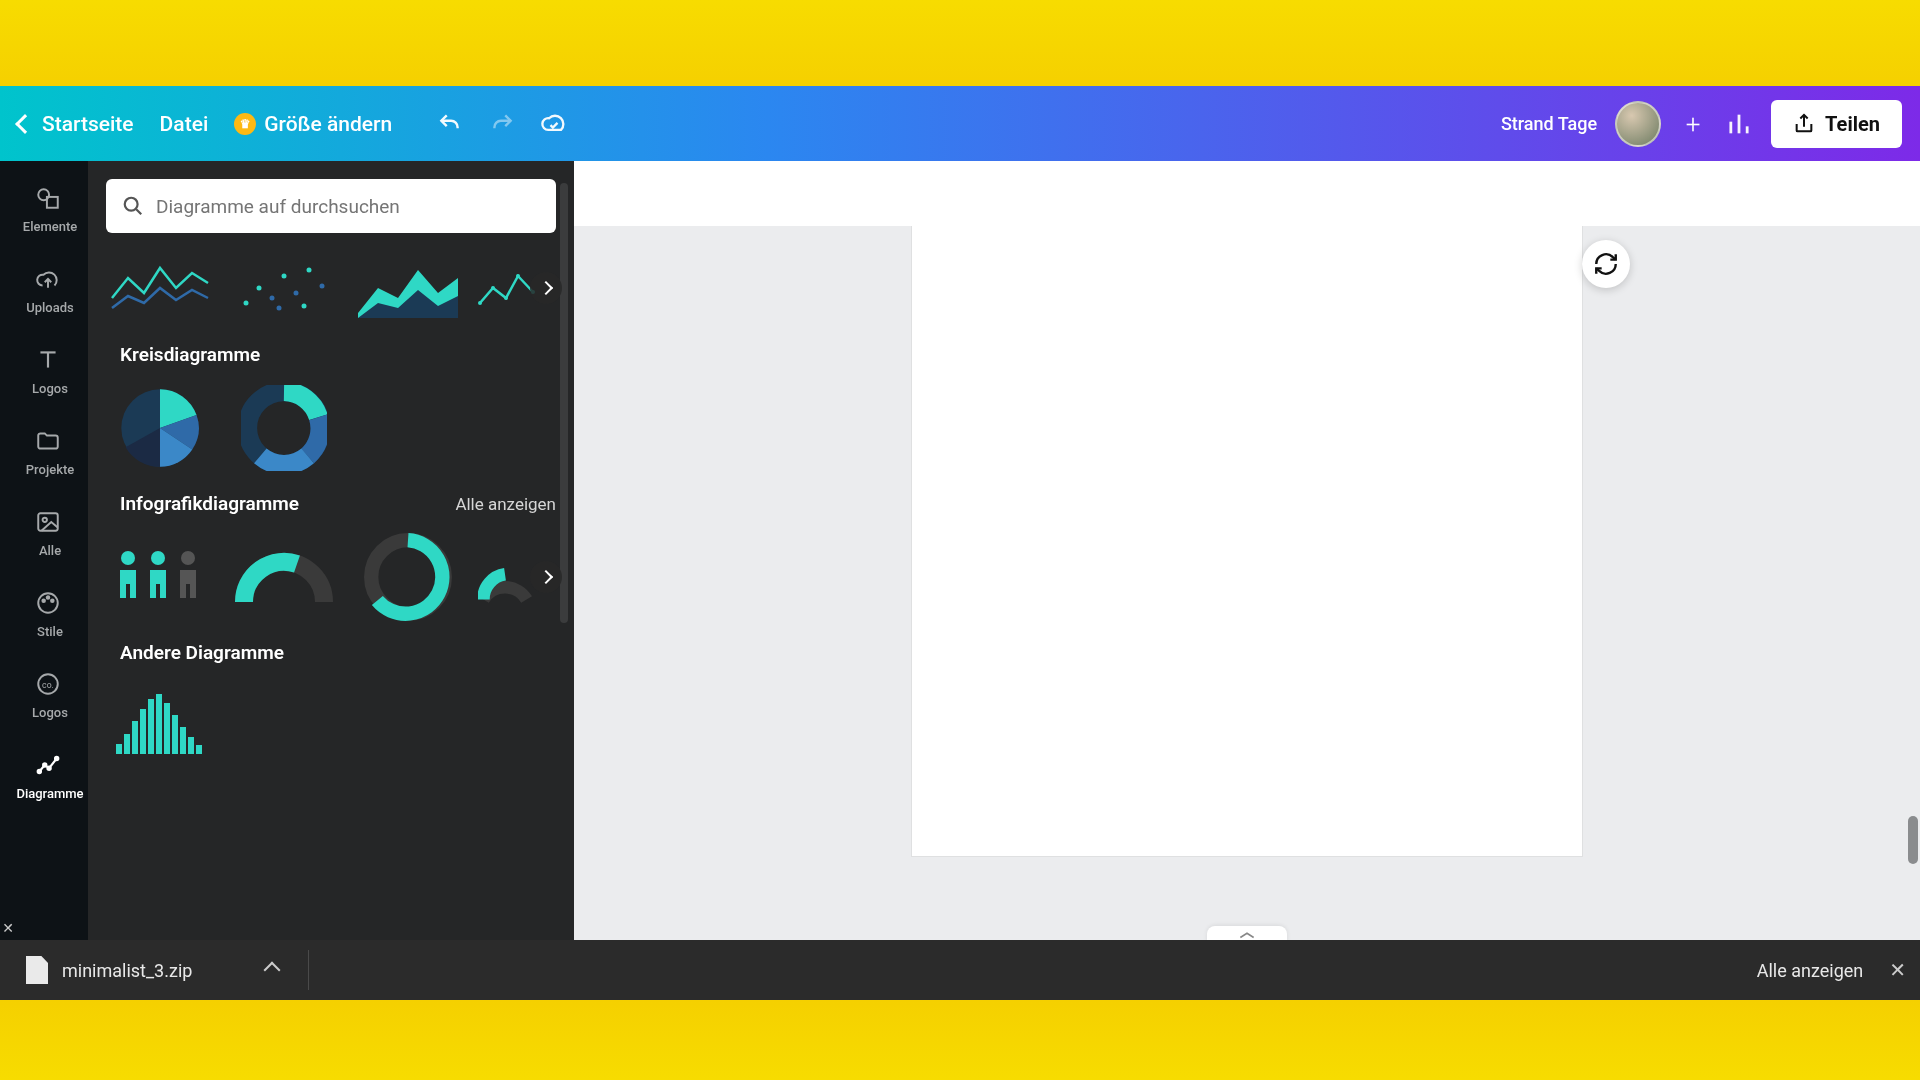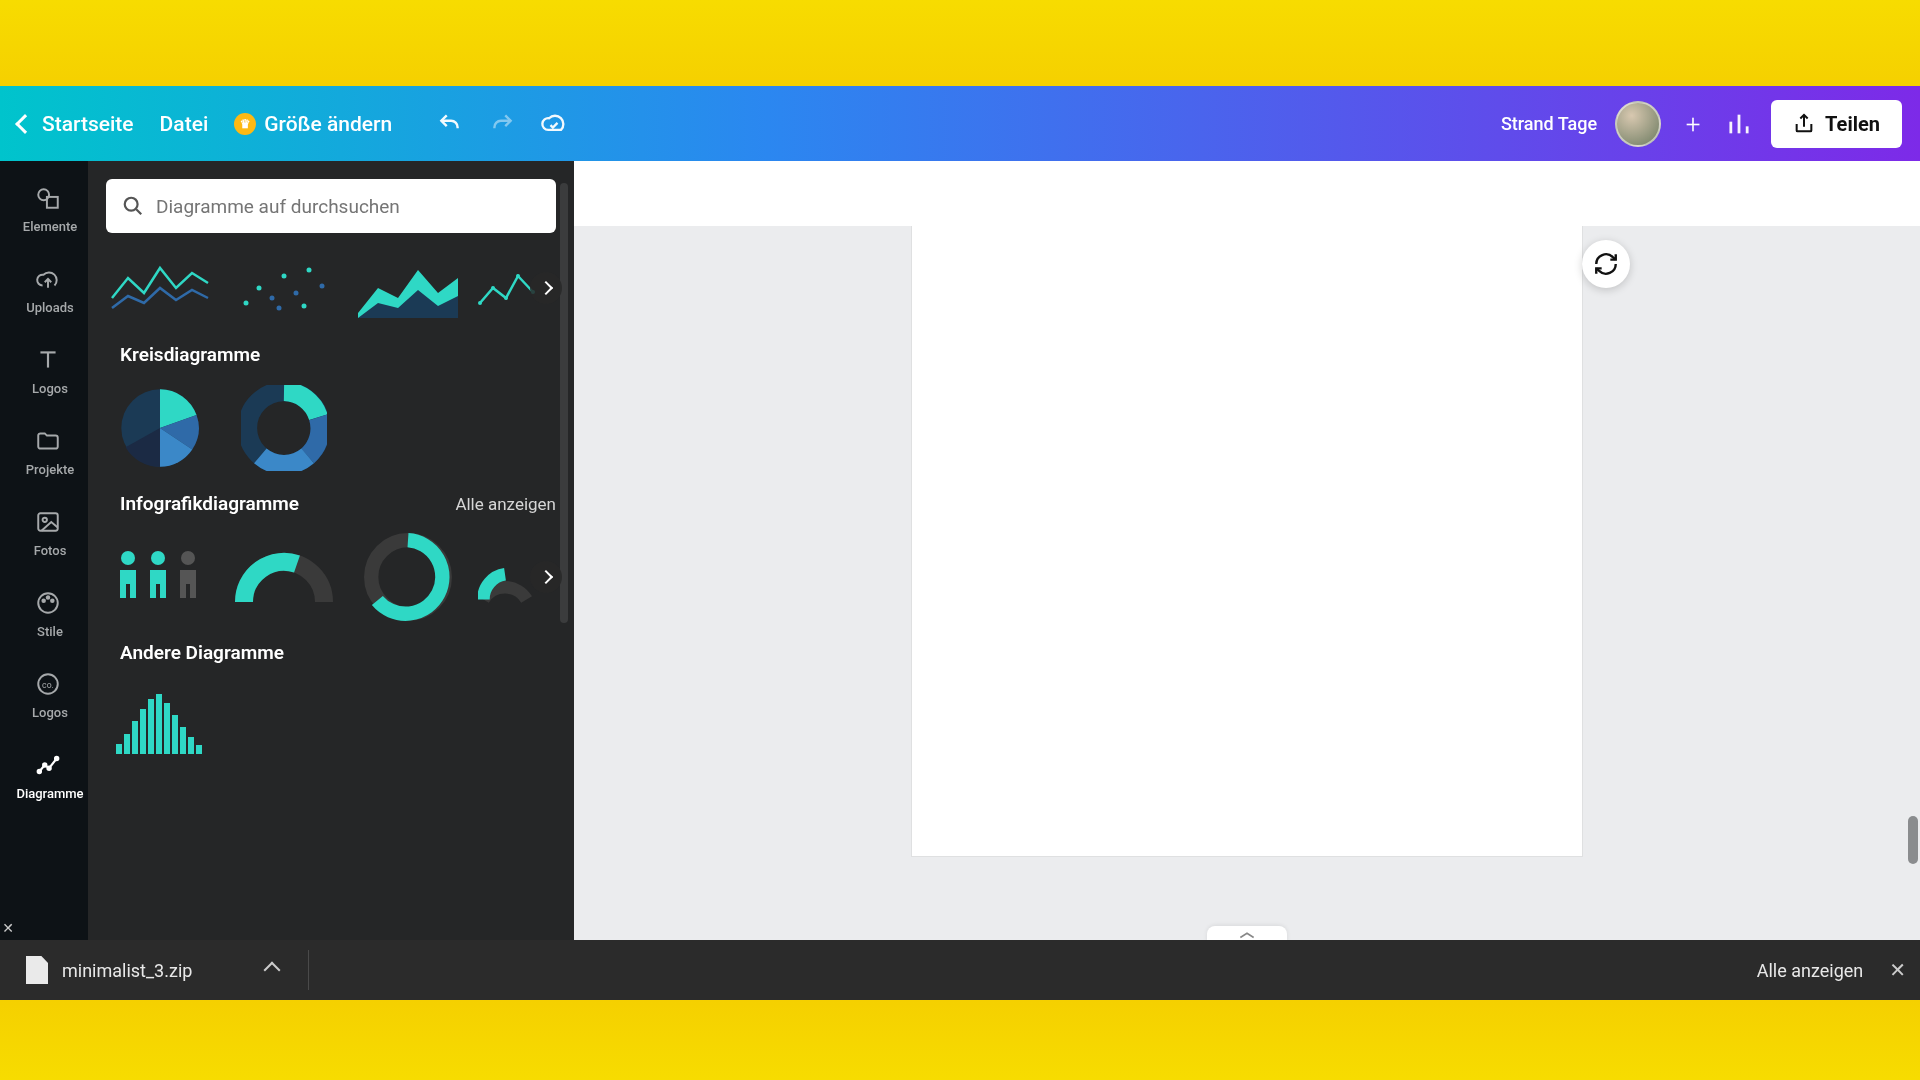--- a/index.html
+++ b/index.html
@@ -201,21 +201,21 @@
         <span class="rail-label">Projekte</span>
       </div>
       <div class="rail-item">
         <div class="rail-icon">
           <svg viewBox="0 0 24 24" width="26" height="26" fill="none" stroke="currentColor" stroke-width="1.8">
               <rect x="3" y="4" width="18" height="16" rx="2"></rect>
               <circle cx="9" cy="10" r="2"></circle>
               <path d="M21 17l-6-5-9 8"></path>
             </svg>
         </div>
-        <span class="rail-label">Fotos</span>
+        <span class="rail-label">Alle</span>
       </div>
       <div class="rail-item">
         <div class="rail-icon">
           <svg viewBox="0 0 24 24" width="26" height="26" fill="none" stroke="currentColor" stroke-width="1.8">
               <circle cx="12" cy="12" r="9"></circle>
               <circle cx="8" cy="10" r="1.2" fill="currentColor"></circle>
               <circle cx="12" cy="7" r="1.2" fill="currentColor"></circle>
               <circle cx="16" cy="10" r="1.2" fill="currentColor"></circle>
             </svg>
         </div>

